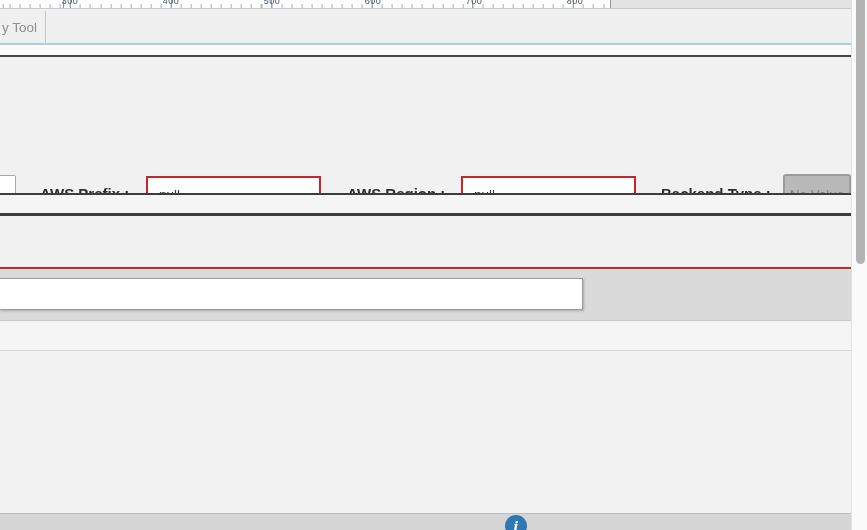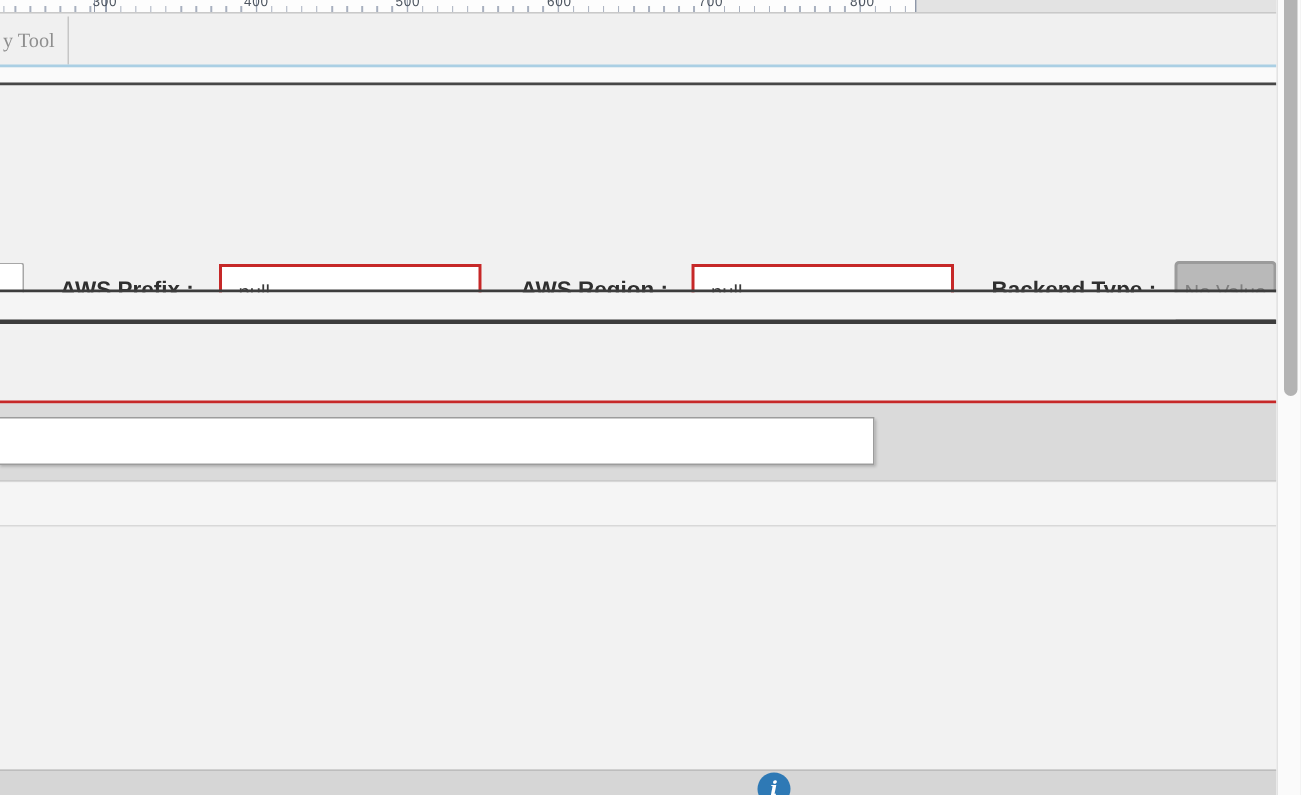--- a/index.html
+++ b/index.html
@@ -15,21 +15,21 @@
      background:repeating-linear-gradient(to right, #a8b0bf 0 1px, transparent 1px 10.06px);
      background-position-x:9.6px; }
   .ruler-major { position:absolute; left:0; top:0; width:611px; height:8px;
      background:repeating-linear-gradient(to right, #8e97a8 0 1px, transparent 1px 100.6px);
      background-position-x:70px; }
   .ruler-end { position:absolute; left:610px; top:0; width:1px; height:8px; background:#8e97a8; }
   .ruler-label { position:absolute; top:-4px; transform:translateX(-50%); font-size:9px; color:#4d5560; letter-spacing:.5px; }
 
   
   .tabbar { left:0; top:10px; width:851px; height:33px; background:#f0f0f0; }
-  .tab { position:absolute; top:1px; height:32px; display:flex; align-items:center; font-size:13.5px;font-family:Liberation Serif, serif; }
+  .tab { position:absolute; top:1px; height:32px; display:flex; align-items:center; font-size:13.5px; }
   .tab-tool { left:0; width:46px; border-right:1px solid #c6c6c6; color:#8e8e8e; padding-left:2px; }
   .tab-active { left:48px; width:95px; background:#eaeaea; border:1px solid #bfbfbf; border-bottom:none; color:#3c3c3c; justify-content:center; }
   .tab-underline { left:0; top:43px; width:851px; height:2px; background:#aacfe4; }
   .gap-white { left:0; top:45px; width:851px; height:10px; background:#fafafa; }
 
   .hline { left:0; width:851px; }
   .dark1 { top:55px; height:2px; background:#474747; }
   .dark2 { top:193px; height:2px; background:#3d3d3d; }
   .strip1 { top:195px; height:18px; width:851px; left:0; background:#f5f5f5; }
   .dark3 { top:213px; height:3px; background:#3d3d3d; }

